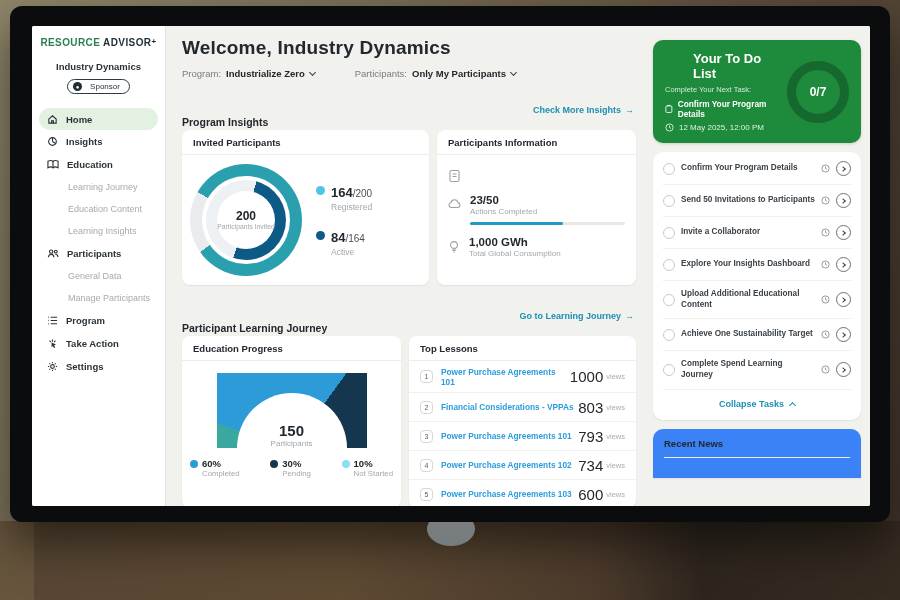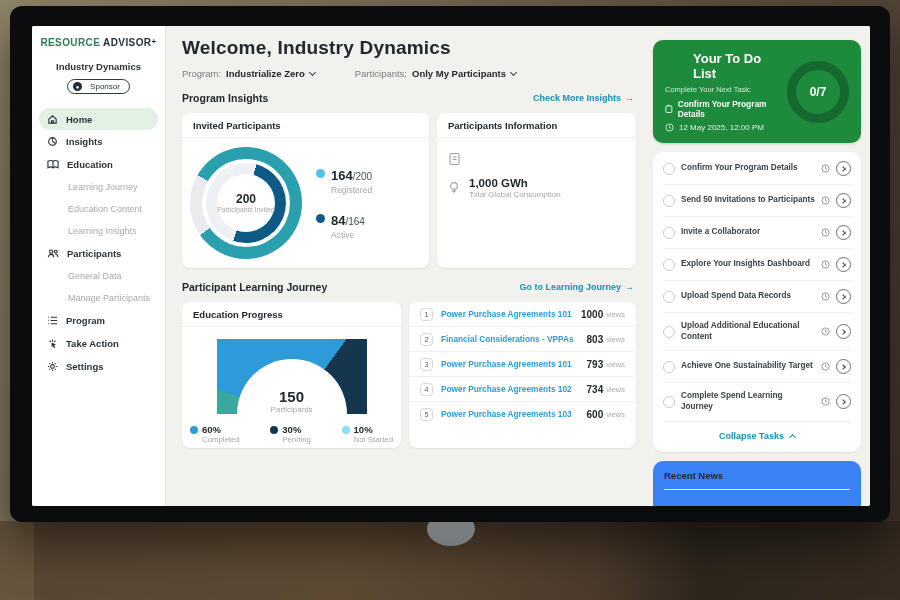--- a/index.html
+++ b/index.html
@@ -39,23 +39,23 @@
   
   .main { flex:1; background:#f1f1ee; padding:11px 10px 0 16px; min-width:0; }
   .h1 { font-size:19px; font-weight:bold; color:#22282e; letter-spacing:.2px; }
   .filters { display:flex; gap:40px; margin-top:9px; font-size:9.5px; }
   .filter { display:flex; align-items:center; gap:5px; }
   .f-label { color:#787e82; }
   .f-value { font-weight:bold; color:#22282e; display:flex; align-items:center; gap:5px; cursor:pointer; }
   .chev { width:5px; height:5px; border-right:1.4px solid #3a4046; border-bottom:1.4px solid #3a4046;
     transform:rotate(45deg); margin-top:-2px; }
   .sect { display:flex; justify-content:space-between; align-items:center; margin-top:13px; padding-right:2px; }
-  .sect h2 { font-size:10.5px; font-weight:bold; color:#22282e; }
+  .sect h2 { font-size:10.5px; font-weight:bold; color:#22282e;margin-top:24px; }
   .sect a { font-size:9px; font-weight:bold; color:#1d8fb4; text-decoration:none; display:flex; gap:4px; align-items:center; cursor:pointer; }
-  .cards { display:flex; gap:8px; margin-top:9px; }
+  .cards { display:flex; gap:8px; margin-top:2px; }
   .card { background:#fff; border-radius:8px; box-shadow:0 1px 2px rgba(0,0,0,.07); }
   .card-h { padding:7px 11px 6px; font-size:9.5px; font-weight:bold; color:#22282e; border-bottom:1px solid #ededea; }
   .card-b { padding:10px 11px; }
 
   
   .card-invited { width:247px; flex:none; }
   .inv-body { display:flex; align-items:center; gap:14px; padding:9px 8px; }
   .donut { position:relative; width:112px; height:112px; flex:none; }
   .donut > div { position:absolute; border-radius:50%; }
   .d-outer { inset:0; }
@@ -95,21 +95,21 @@
   .gl-pct { font-size:9.5px; font-weight:bold; color:#22282e; }
   .gl-lab { font-size:7.8px; color:#a2a7aa; }
 
   
   .card-lessons { flex:1; min-width:0; }
   .lesson { display:flex; align-items:center; padding:5.5px 11px; border-bottom:1px solid #f0f0ed; }
   .lesson:last-child { border-bottom:none; }
   .rank { width:13px; height:13px; border:1px solid #d7d7d4; border-radius:4px; font-size:7px; color:#5a6065;
     display:flex; align-items:center; justify-content:center; flex:none; }
   .l-title { font-size:8.3px; font-weight:bold; color:#2d9cdb; margin-left:8px; flex:1; cursor:pointer; }
-  .l-views { font-size:10px; font-weight:bold; color:#22282e; }
+  .l-views { font-size:15px; font-weight:normal; color:#22282e; }
   .l-sfx { font-size:7.5px; color:#a8adb0; margin-left:3px; }
 
   
   .rightcol { width:224px; flex:none; background:#f1f1ee; padding:14px 9px 0 7px; display:flex; flex-direction:column; gap:9px; }
   .todo-card { background:#1e8a3c; border-radius:10px; padding:11px 12px; display:flex; gap:8px; box-shadow:0 1px 3px rgba(0,0,0,.15); }
   .todo-left { flex:1; min-width:0; }
   .todo-title { font-size:13px; font-weight:bold; color:#fff;margin-left:28px; }
   .todo-sub { font-size:7.5px; color:#cfe9d4; margin-top:4px; }
   .todo-task { display:flex; align-items:center; gap:5px; font-size:8.3px; font-weight:bold; color:#fff; margin-top:5px; }
   .todo-date { display:flex; align-items:center; gap:5px; font-size:8px; color:#dff2e2; margin-top:4px; }
@@ -286,20 +286,32 @@
       <div class="card card-info">
         <div class="card-h">Participants Information</div>
         <div class="card-b">
           <div class="stat">
             <svg width="13" height="14" viewBox="0 0 13 14" fill="none" stroke="#9aa0a4" stroke-width="1.1">
                   <rect x="2" y="1.5" width="9" height="11" rx="1.5"></rect>
                   <path d="M4.5 5 H8.5 M4.5 7.5 H8.5"></path>
                 </svg>
           </div>
           <div class="stat">
+            <svg width="13" height="12" viewBox="0 0 13 12" fill="none" stroke="#9aa0a4" stroke-width="1.1">
+                  <path d="M3.5 9.5 C2 9.5 1 8.4 1 7.1 C1 5.9 1.9 5 3 4.8 C3.2 3 4.7 1.8 6.5 1.8 C8.2 1.8 9.6 2.9 9.9 4.6 C11.1 4.8 12 5.8 12 7.1 C12 8.4 11 9.5 9.5 9.5 Z"></path>
+                </svg>
+            <div class="stat-c">
+              <div class="stat-v">23/50</div>
+              <div class="stat-l">Actions Completed</div>
+              <div class="bar">
+                    <div class="bar-f" style="width: 60%;"></div>
+                  </div>
+            </div>
+          </div>
+          <div class="stat">
             <svg width="12" height="14" viewBox="0 0 12 14" fill="none" stroke="#9aa0a4" stroke-width="1.1">
                   <circle cx="6" cy="5" r="3.4"></circle>
                   <path d="M5 8.5 V10.5 H7 V8.5 M5.3 12 H6.7"></path>
                 </svg>
             <div class="stat-c">
               <div class="stat-v">1,000 GWh</div>
               <div class="stat-l">Total Global Consumption</div>
             </div>
           </div>
         </div>
@@ -346,20 +358,21 @@
               <div>
                 <div class="gl-pct">10%</div>
                 <div class="gl-lab">Not Started</div>
               </div>
             </div>
           </div>
         </div>
       </div>
 
       <div class="card card-lessons">
+        <div class="card-h">Top Lessons</div>
         <div>
           <div class="lesson">
             <span class="rank">1</span>
             <span class="l-title">Power Purchase Agreements 101</span>
             <span class="l-views">1000</span>
             <span class="l-sfx">views</span>
           </div>
           <div class="lesson">
             <span class="rank">2</span>
             <span class="l-title">Financial Considerations - VPPAs</span>
@@ -454,31 +467,20 @@
         <svg class="t-clock" width="9" height="9" viewBox="0 0 10 10" fill="none" stroke="#8a9094" stroke-width="1">
               <circle cx="5" cy="5" r="4"></circle>
               <path d="M5 2.8 V5 L6.6 6"></path>
             </svg>
         <span class="t-go">
               <span class="chev-r"></span>
             </span>
       </div>
       <div class="task">
         <span class="t-check"></span>
-        <span class="t-label">Upload Spend Data Records</span>
-        <svg class="t-clock" width="9" height="9" viewBox="0 0 10 10" fill="none" stroke="#8a9094" stroke-width="1">
-              <circle cx="5" cy="5" r="4"></circle>
-              <path d="M5 2.8 V5 L6.6 6"></path>
-            </svg>
-        <span class="t-go">
-              <span class="chev-r"></span>
-            </span>
-      </div>
-      <div class="task">
-        <span class="t-check"></span>
         <span class="t-label">Upload Additional Educational Content</span>
         <svg class="t-clock" width="9" height="9" viewBox="0 0 10 10" fill="none" stroke="#8a9094" stroke-width="1">
               <circle cx="5" cy="5" r="4"></circle>
               <path d="M5 2.8 V5 L6.6 6"></path>
             </svg>
         <span class="t-go">
               <span class="chev-r"></span>
             </span>
       </div>
       <div class="task">

